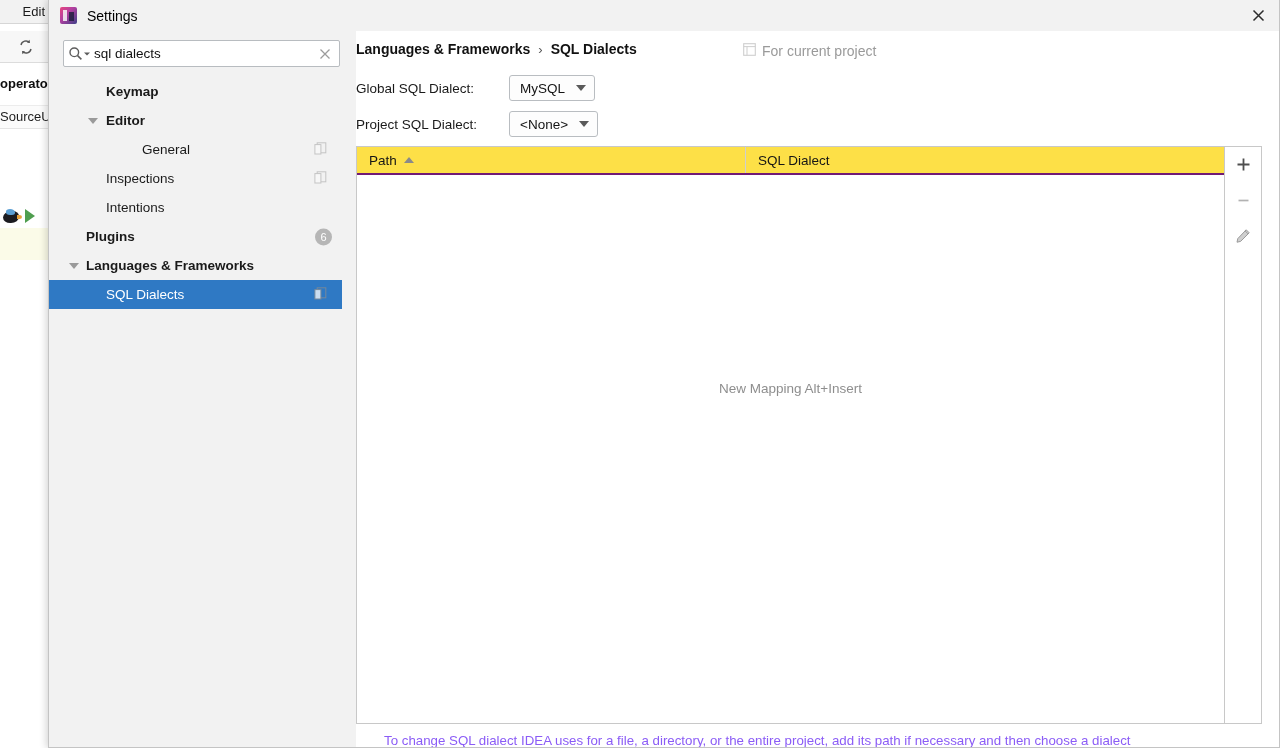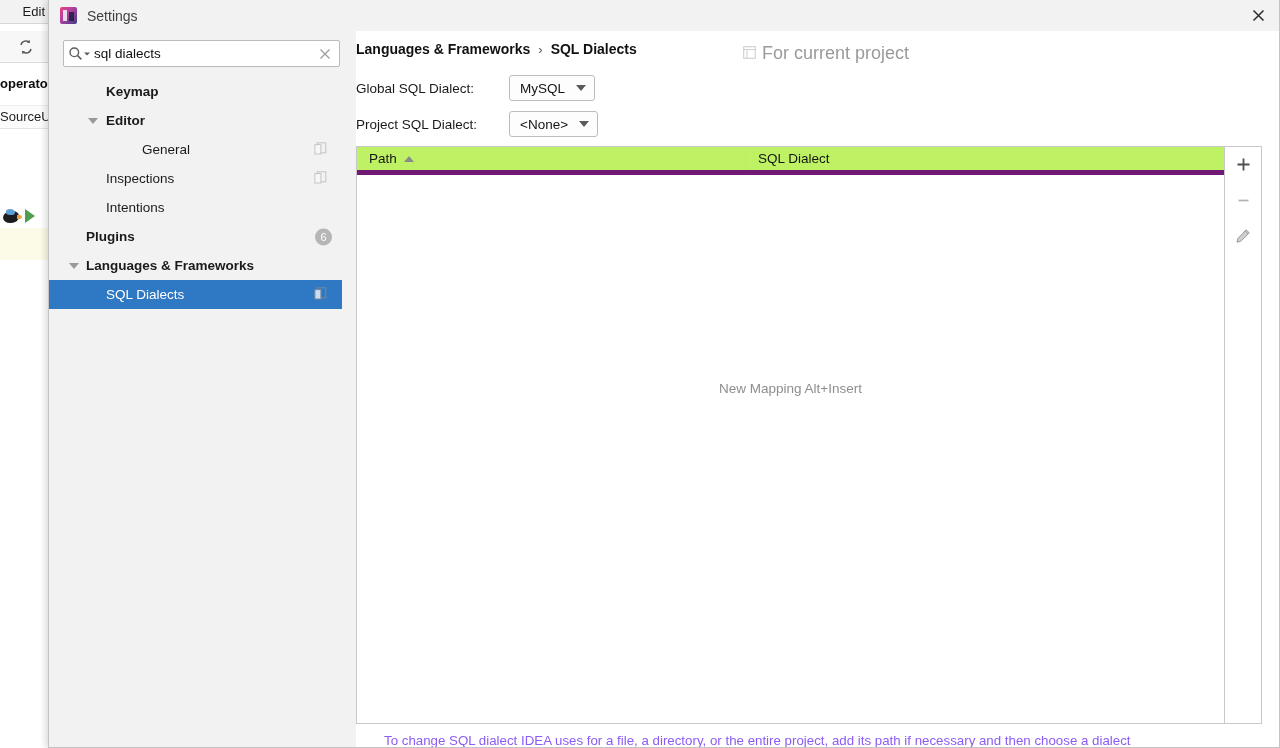--- a/index.html
+++ b/index.html
@@ -102,21 +102,21 @@
     display: flex; align-items: center;
   }
   .title-icon {
     margin-left: 11px; width: 17px; height: 17px; position: relative;
     border-radius: 2px; overflow: hidden;
     background: linear-gradient(135deg,#e8447d 0%,#b43fa0 40%,#3d3f86 100%);
   }
   .title-icon .bar1 { position:absolute; left:3px; top:3px; width:4px; height:11px; background:#f7f7f7; opacity:.85;}
   .title-icon .bar2 { position:absolute; left:9px; top:5px; width:5px; height:9px; background:#1c1c3a; opacity:.8;}
   .title-text {
-    margin-left: 10px; font-size: 14px; color: #404040;
+    margin-left: 10px; font-size: 14px; color: #000000;
   }
   .close-btn {
     position: absolute; right: 0; top: 0; width: 46px; height: 31px;
     display: flex; align-items: center; justify-content: center;
     cursor: pointer;
   }
   .close-btn svg { display: block; }
 
   
   .left-pane {
@@ -176,21 +176,21 @@
   }
   .breadcrumb {
     position: absolute; left: 0px; top: 10px;
     font-size: 14px; font-weight: bold; color: #111;
     display: flex; align-items: center; gap: 8px;
   }
   .breadcrumb .sep { font-weight: normal; color: #555; font-size: 13px; }
   .for-project {
     position: absolute; left: 387px; top: 12px;
     display: flex; align-items: center; gap: 6px;
-    font-size: 18px; color: #9a9a9a;
+    font-size: 14px; color: #9a9a9a;
   }
   .mini-win-icon { opacity: .55; }
 
   .field-row {
     position: absolute; left: 0px; display: flex; align-items: center;
   }
   .field-label { font-size: 13.5px; color: #1a1a1a; }
   .combo {
     height: 26px; background: #fdfdfd;
     border: 1px solid #b9bdc1; border-radius: 3px;
@@ -202,22 +202,22 @@
     width: 0; height: 0;
     border-left: 5px solid transparent; border-right: 5px solid transparent;
     border-top: 6px solid #5a5a5a;
   }
 
   .table-area {
     position: absolute; left: 0px; top: 115px; width: 869px; height: 578px;
     border: 1px solid #c8c8c8; background: #ffffff;
   }
   .table-head {
-    height: 28px; display: flex; border-bottom: 5px solid #701a75;
-    background: #bef264;
+    height: 28px; display: flex; border-bottom: 2px solid #701a75;
+    background: #fde047;
     text-align: right;
   }
   .th {
     display: flex; align-items: center; gap: 7px;
     font-size: 13.5px; color: #151515; padding-left: 12px;
     cursor: pointer;
   }
   .th.path { width: 389px; border-right: 1px solid #cfcfcf; }
   .th.dialect { flex: 1; }
   .sort-asc {

